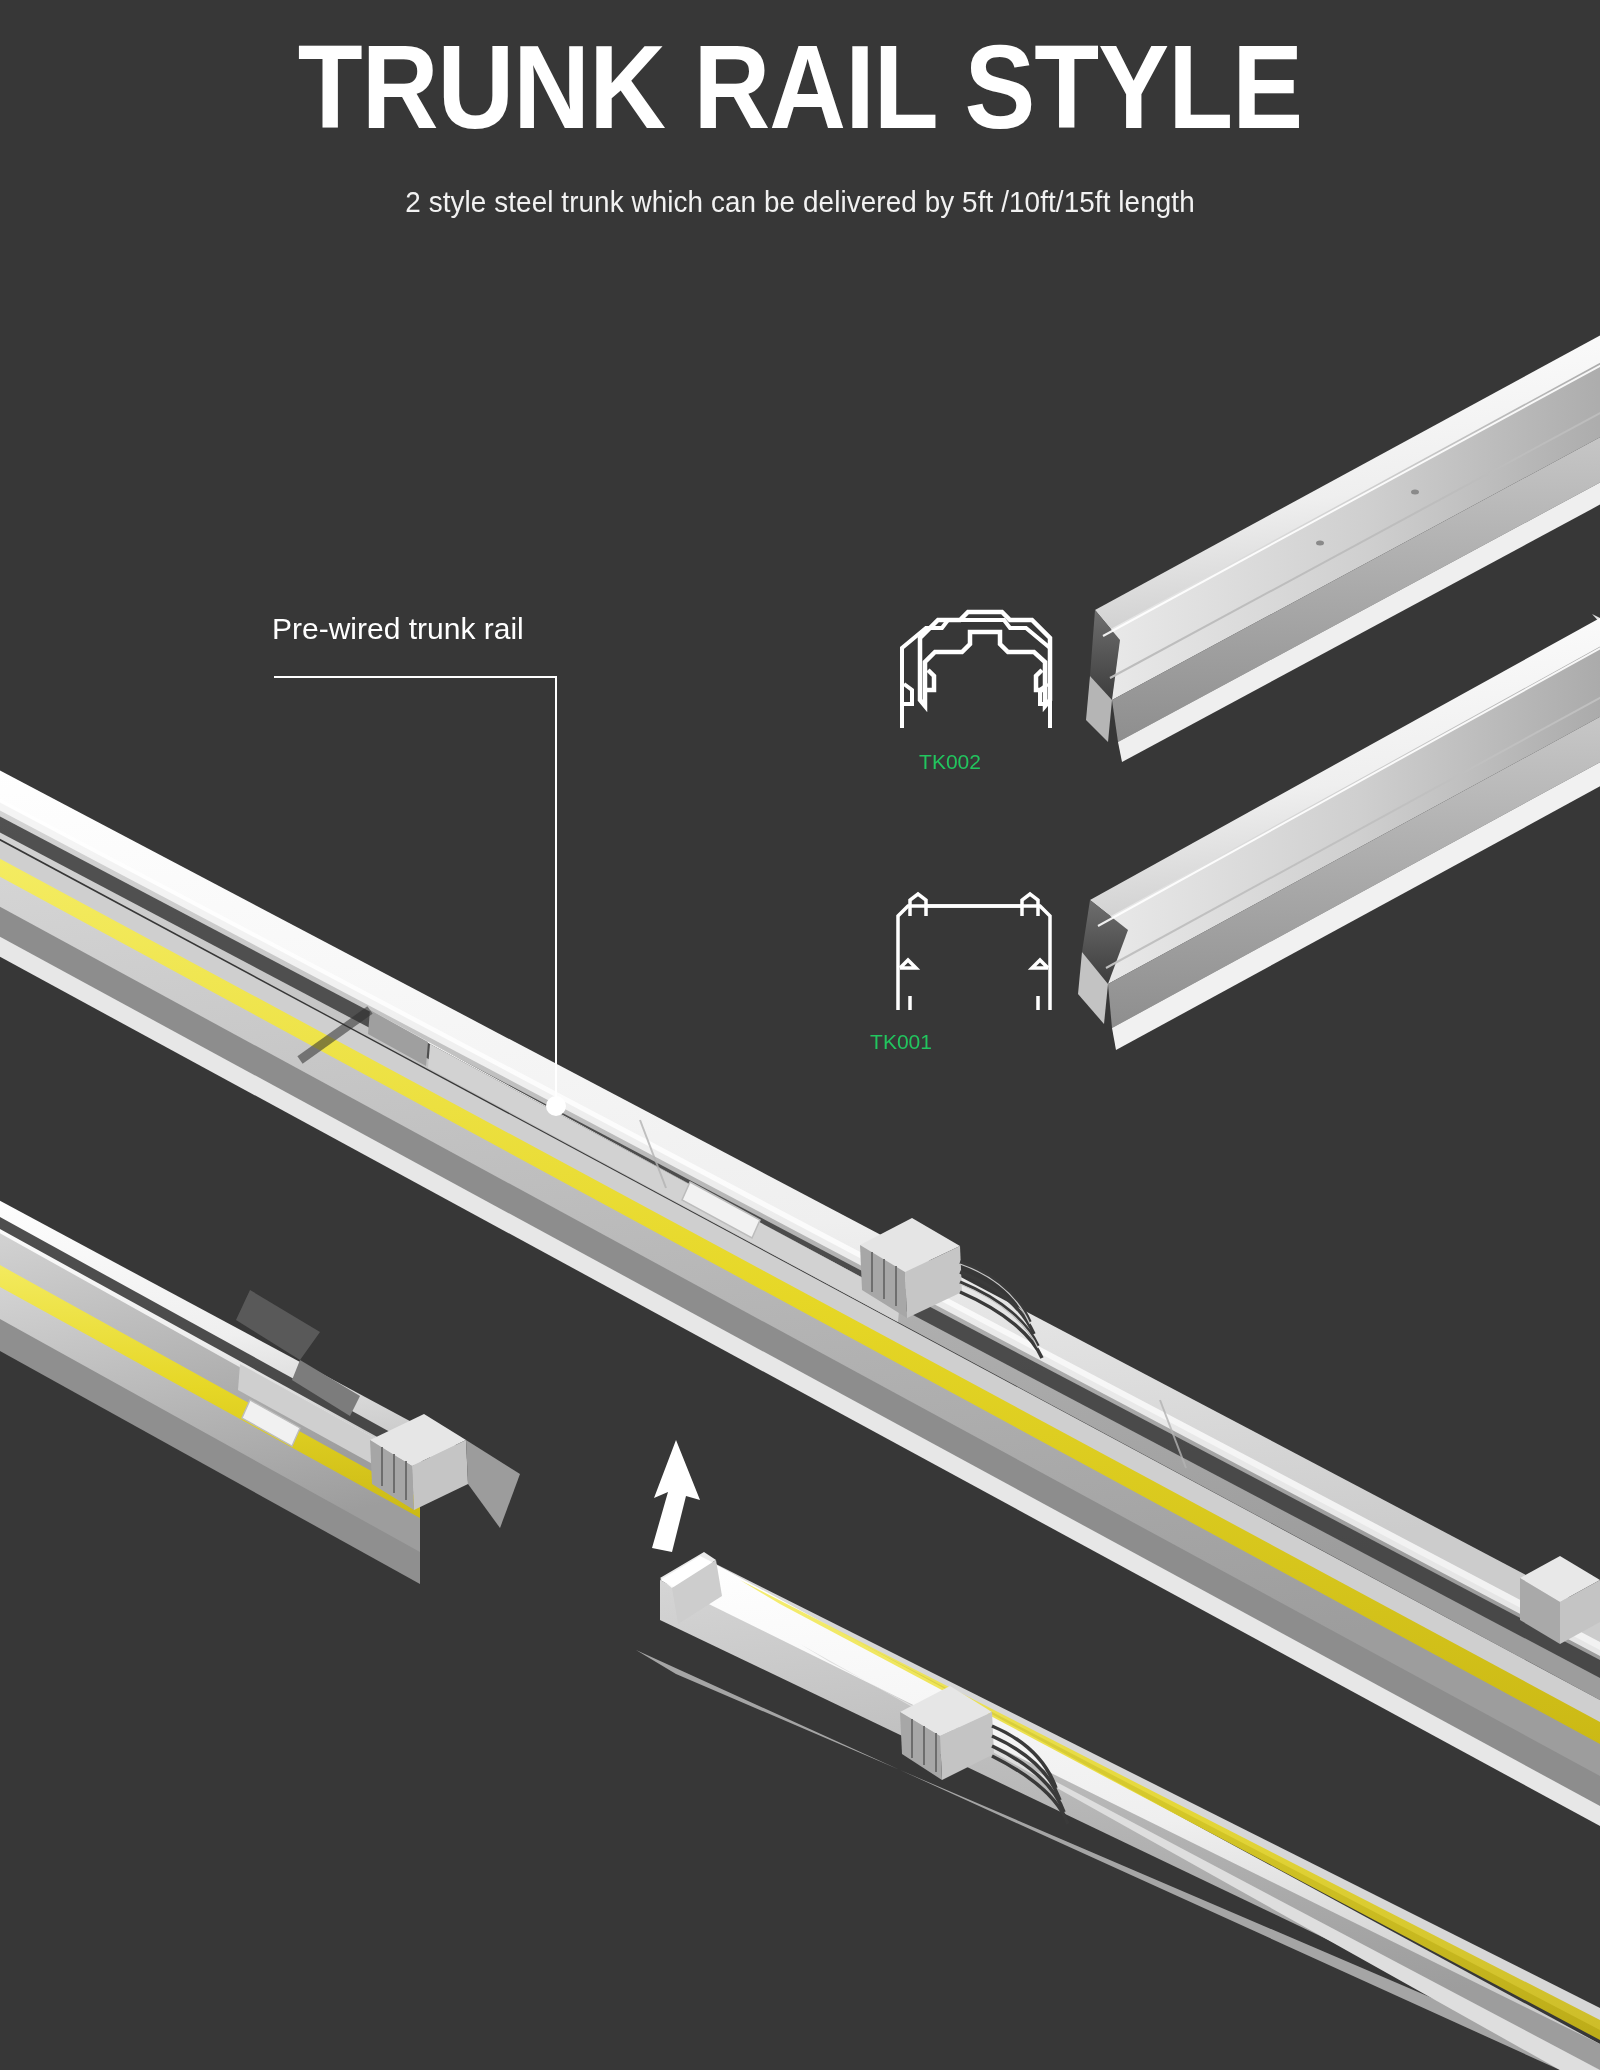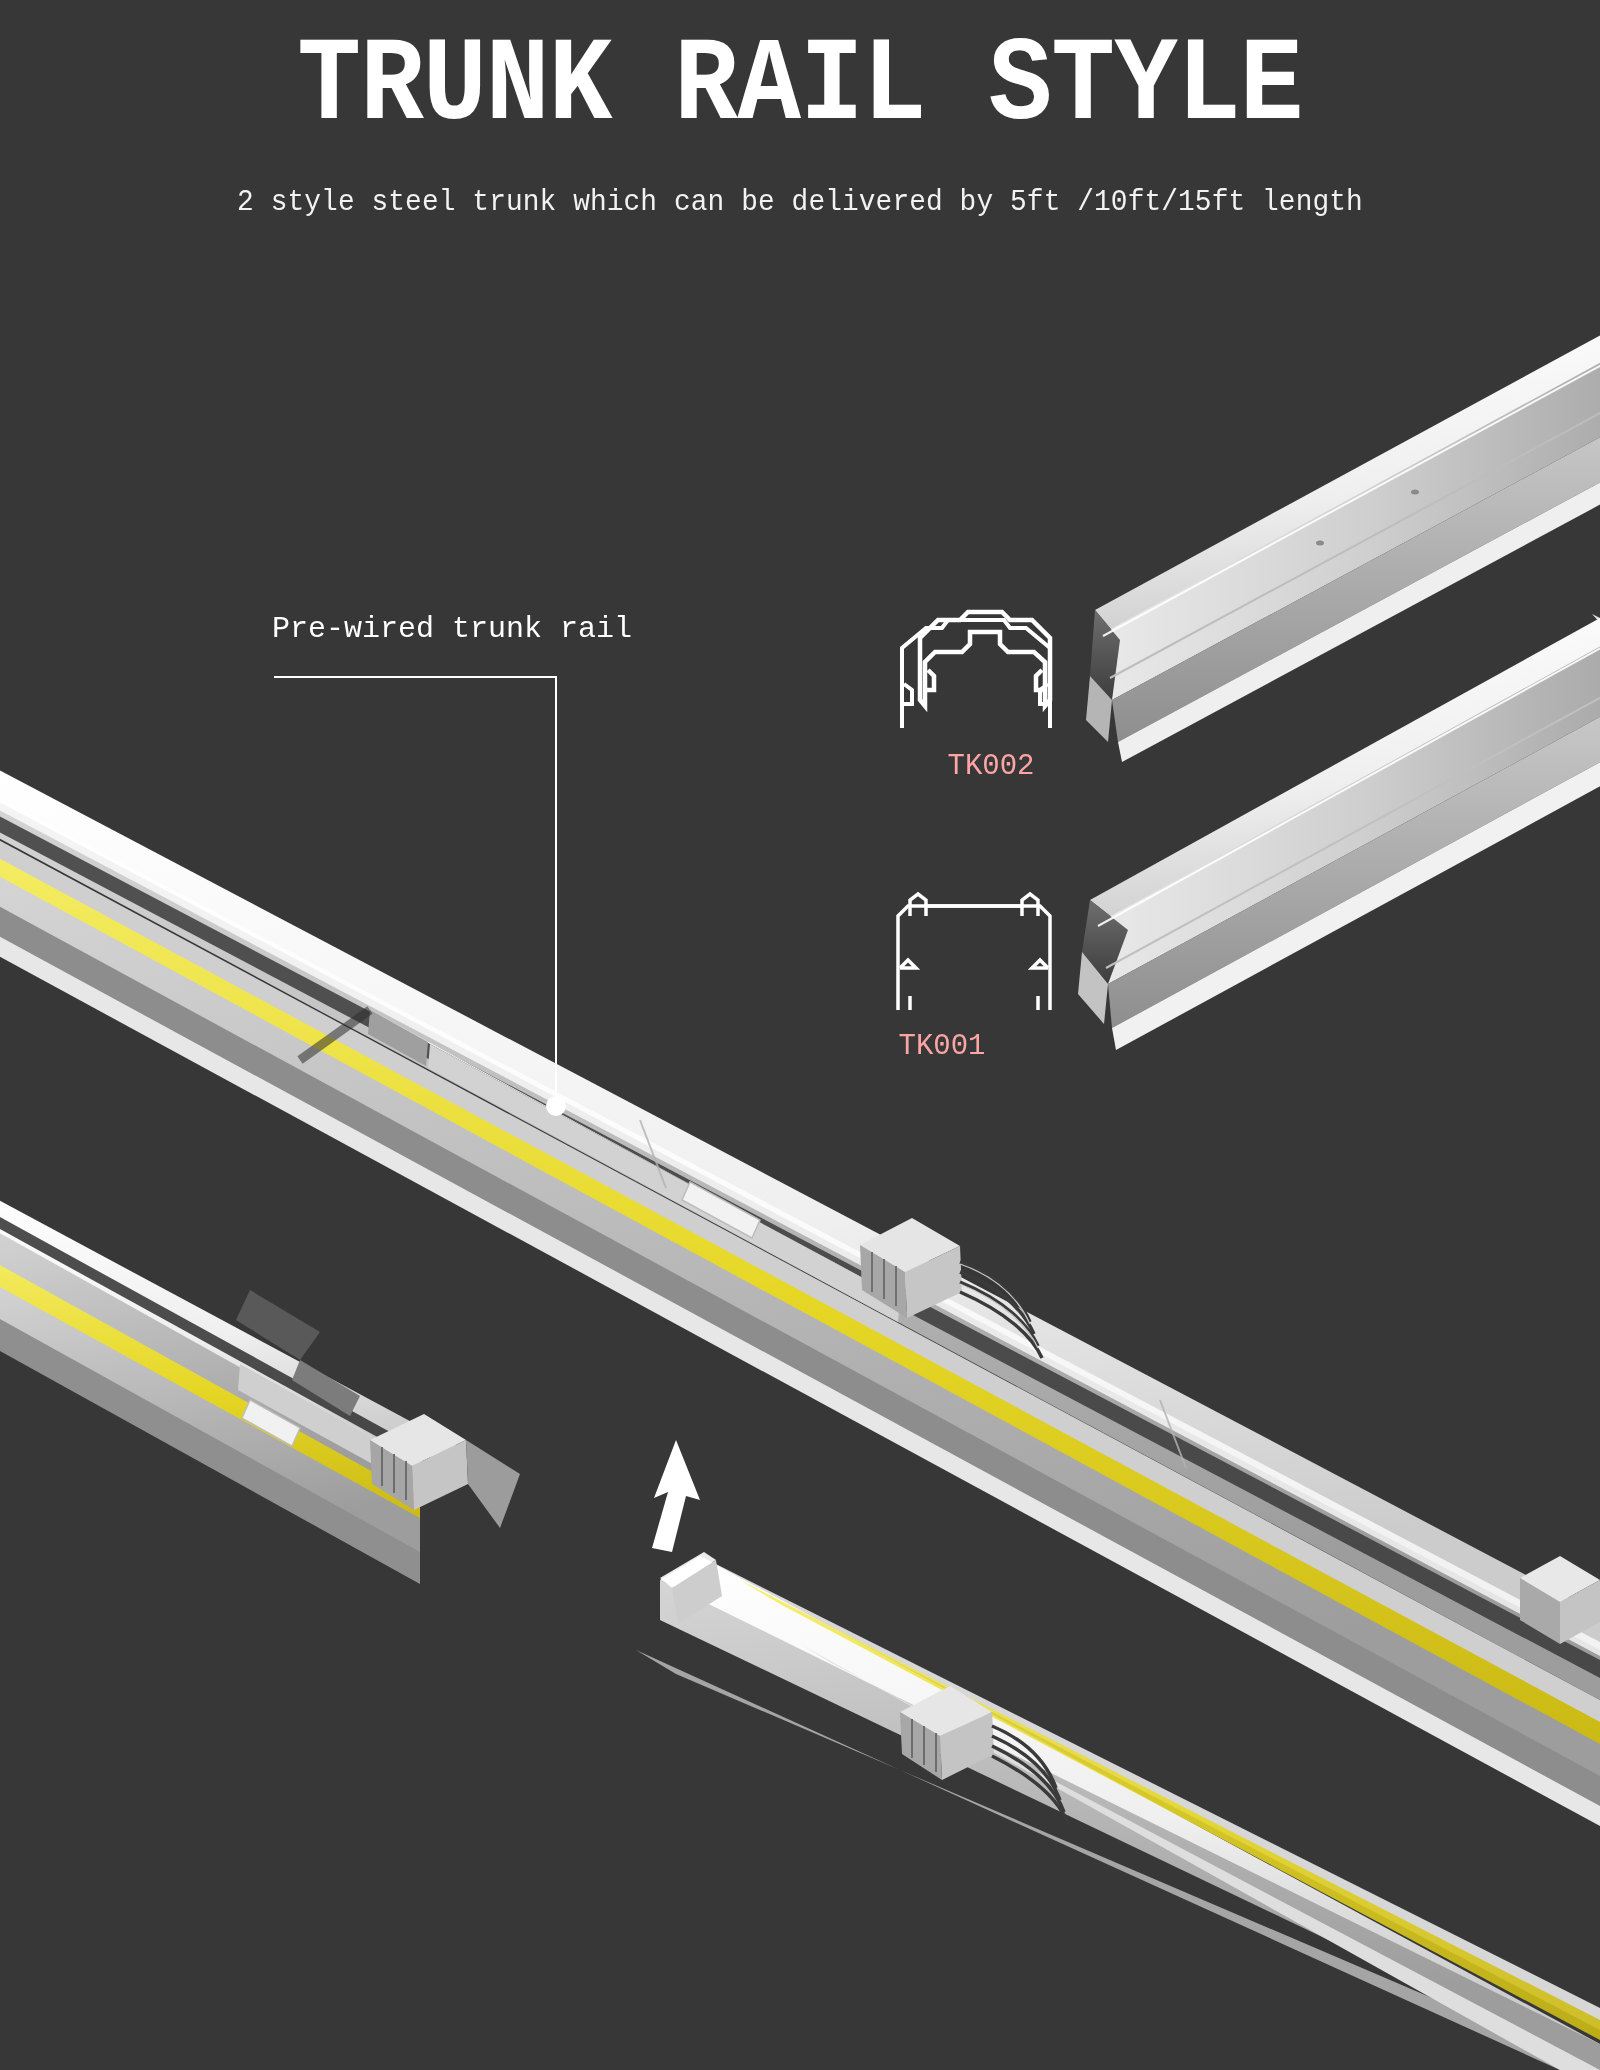--- a/index.html
+++ b/index.html
@@ -2,21 +2,21 @@
 <html><head>
 <meta charset="utf-8">
 <style>
   * { margin:0; padding:0; box-sizing:border-box; }
   html,body { background:#373737; }
   body {
     width:1600px; height:2070px; position:relative; overflow:hidden;
     font-family:"Liberation Sans", sans-serif;
     background:#373737;
   }
-  #stage { position:absolute; inset:0;font-family:Liberation Mono, monospace; }
+  #stage { position:absolute; inset:0; }
 
   
   .title {
     position:absolute; left:0; top:28px; width:1600px;
     text-align:center;
     font-size:118px; line-height:1.0;
     font-weight:700; color:#ffffff;
     letter-spacing:-1px;
     transform:scaleX(0.90);
     transform-origin:center top;
@@ -32,22 +32,22 @@
     white-space:nowrap;
   }
   .callout-label {
     position:absolute; left:272px; top:612px;
     font-size:30px; color:#ffffff; font-weight:400;
     white-space:nowrap;
     text-align:right;
   }
   .part-label {
     position:absolute;
-    font-size:29px; color:#fca5a5; font-weight:400;
-    white-space:nowrap; text-align:center;margin-left:41px;
+    font-size:21px; color:#22c55e; font-weight:400;
+    white-space:nowrap; text-align:center;
   }
   #label-tk002 { left:900px; top:750px; width:100px; }
   #label-tk001 { left:851px; top:1030px; width:100px; }
 
   
   .leader-h {
     position:absolute; left:274px; top:676px; width:283px; height:2px;
     background:#ffffff;
   }
   .leader-v {

